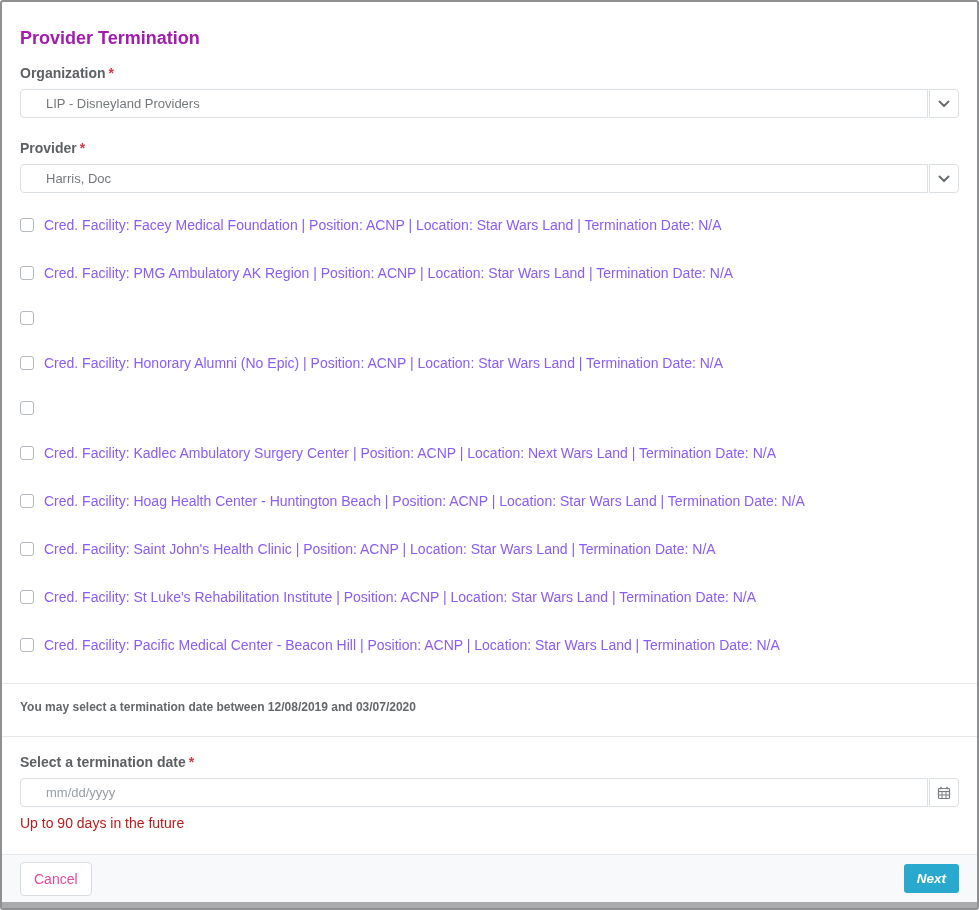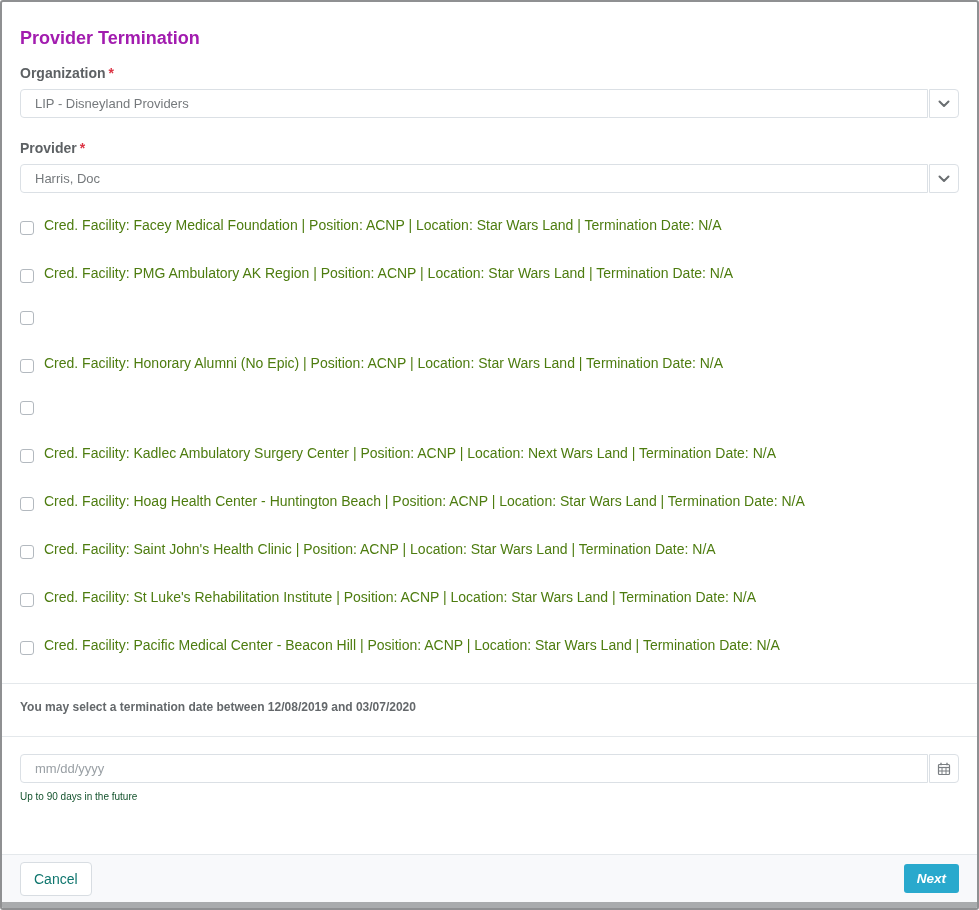--- a/index.html
+++ b/index.html
@@ -37,21 +37,21 @@
 
   .input-group {
     display: flex;
     height: 29px;
     margin-bottom: 22px;
   }
   .text-input {
     flex: 1;
     border: 1px solid #dbe0e5;
     border-radius: 4px 0 0 4px;
-    padding: 0 14px;
+    padding: 0 25px;
     font-size: 13px;
     color: #75797c;
     outline: none;
     font-family: "Liberation Sans", sans-serif;
     background: #fff;
     min-width: 0;
   }
   .text-input::placeholder { color: #9aa0a5; }
   .addon-btn {
     width: 30px;
@@ -62,24 +62,24 @@
     display: flex;
     align-items: center;
     justify-content: center;
     cursor: pointer;
     padding: 0;
   }
 
   .cred-list { margin-top: 2px; }
   .cred-row {
     display: flex;
-    align-items: flex-end;
+    align-items: center;
     margin-bottom: 28px;
     font-size: 14px;
-    color: #4d7c0f;
+    color: #8b5cf6;
     line-height: 20px;
   }
   .checkbox {
     width: 14px;
     height: 14px;
     border: 1px solid #b3b9bf;
     border-radius: 3px;
     background: #ffffff;
     flex-shrink: 0;
     margin-right: 10px;
@@ -95,39 +95,39 @@
   .range-message {
     padding: 16px 18px 22px 18px;
     font-size: 12px;
     font-weight: bold;
     color: #64686b;
   }
 
   .date-section { padding-top: 17px; padding-bottom: 14px; }
   .date-group { margin-bottom: 8px; }
   .helper-text {
-    font-size: 10px;
-    color: #14532d;
+    font-size: 14px;
+    color: #b91c1c;
     margin-bottom: 16px;
   }
 
   .footer {
     border-top: 1px solid #e4e8eb;
     background: #f8f9fb;
     display: flex;
     align-items: center;
     justify-content: space-between;
     padding: 9px 18px;
     height: 48px;
   }
   .btn-cancel {
     background: #ffffff;
     border: 1px solid #d8dde2;
     border-radius: 4px;
-    color: #0f766e;
+    color: #ec4899;
     font-size: 14px;
     padding: 8px 13px;
     cursor: pointer;
     font-family: "Liberation Sans", sans-serif;
   }
   .btn-next {
     background: #29a9cd;
     border: none;
     border-radius: 3px;
     color: #ffffff;
@@ -224,20 +224,21 @@
       </div>
     </div>
 
     <hr class="divider">
 
     <div class="range-message">You may select a termination date between 12/08/2019 and 03/07/2020</div>
 
     <hr class="divider">
 
     <div class="date-section pad">
+      <div class="field-label"><span>Select a termination date</span><span class="req">*</span></div>
       <div class="input-group date-group">
         <input class="text-input" type="text" placeholder="mm/dd/yyyy" style="">
         <button class="addon-btn">
           <span class="icon">
             <svg width="14" height="14" viewBox="0 0 14 14">
               <rect x="1.5" y="2.5" width="11" height="10" rx="1" fill="none" stroke="#7a7e82" stroke-width="1.2"></rect>
               <line x1="1.5" y1="5.5" x2="12.5" y2="5.5" stroke="#7a7e82" stroke-width="1.2"></line>
               <line x1="5" y1="5.5" x2="5" y2="12.5" stroke="#7a7e82" stroke-width="1"></line>
               <line x1="9" y1="5.5" x2="9" y2="12.5" stroke="#7a7e82" stroke-width="1"></line>
               <line x1="1.5" y1="9" x2="12.5" y2="9" stroke="#7a7e82" stroke-width="1"></line>

